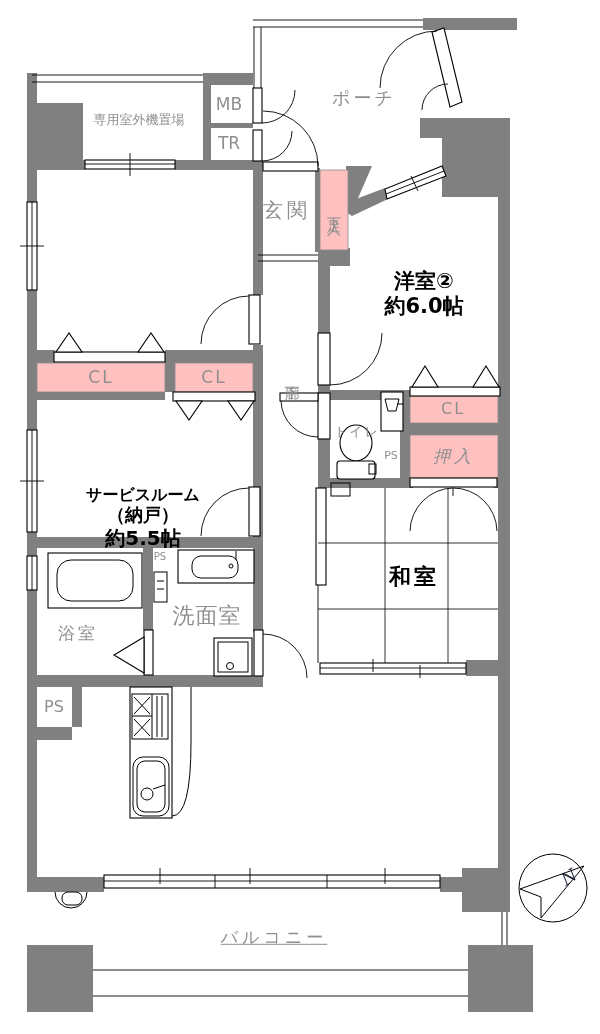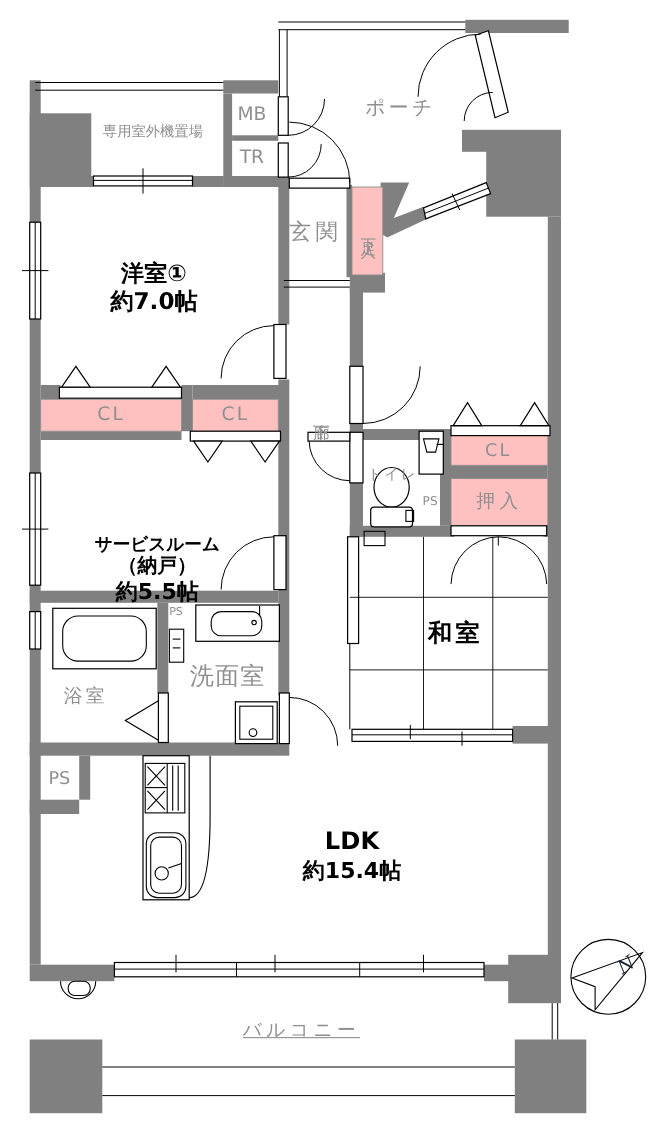--- a/index.html
+++ b/index.html
@@ -246,44 +246,40 @@
     </g>
   </svg>
 
   <div class="lbl" style="left:139px;top:120px;font-size:13px;">専用室外機置場</div>
   <div class="lbl" style="left:229px;top:104px;font-size:17px;">MB</div>
   <div class="lbl" style="left:229px;top:143px;font-size:17px;">TR</div>
   <div class="lbl" style="left:364px;top:100px;font-size:18px;letter-spacing:3px;font-family:Liberation Mono, monospace;">ポーチ</div>
   <div class="lbl" style="left:287px;top:210px;font-size:20px;letter-spacing:4px;">玄関</div>
   <div class="lbl v" style="left:334px;top:209px;font-size:14px;">下足入</div>
 
-  <div class="lbl blk" style="left:140px;top:262px;font-size:21px;">
-    <span>洋室①</span>
-    <span>約7.0帖</span>
+  <div class="lbl blk" style="left:424px;top:294px;font-size:21px;">
+    <span>洋室②</span>
+    <span>約6.0帖</span>
   </div>
 
   <div class="lbl" style="left:101px;top:377px;font-size:17px;letter-spacing:2px;">CL</div>
   <div class="lbl" style="left:214px;top:377px;font-size:17px;letter-spacing:2px;">CL</div>
   <div class="lbl v" style="left:292px;top:375px;font-size:15px;">廊下</div>
   <div class="lbl" style="left:357px;top:432px;font-size:13px;letter-spacing:2px;">トイレ</div>
   <div class="lbl" style="left:391px;top:456px;font-size:11px;">PS</div>
   <div class="lbl" style="left:453px;top:409px;font-size:16px;letter-spacing:2px;">CL</div>
-  <div class="lbl" style="left:454px;top:456px;font-size:17px;letter-spacing:4px;">押入</div>
+  <div class="lbl" style="left:454px;top:456px;font-size:17px;letter-spacing:4px;font-style:italic;">押入</div>
 
   <div class="lbl blk" style="left:143px;top:473px;font-size:18px;margin-top:44px;">
     <span style="font-size:16px;">サービスルーム</span>
     <span>（納戸）</span>
     <span style="font-size:20px;">約5.5帖</span>
   </div>
 
   <div class="lbl blk" style="left:414px;top:577px;font-size:22px;letter-spacing:3px;">和室</div>
   <div class="lbl" style="left:78px;top:633px;font-size:17px;letter-spacing:3px;">浴室</div>
   <div class="lbl" style="left:207px;top:616px;font-size:22px;letter-spacing:1px;">洗面室</div>
   <div class="lbl" style="left:160px;top:557px;font-size:10px;">PS</div>
   <div class="lbl" style="left:54px;top:707px;font-size:16px;">PS</div>
 
-  <div class="lbl blk" style="left:320px;top:778px;font-size:20px;">
-    <span style="font-size:22px;">LDK</span>
-    <span>約15.4帖</span>
-  </div>
 
   <div class="lbl" style="left:274px;top:937px;font-size:17px;letter-spacing:4px;text-decoration:underline;">バルコニー</div>
 </div>
 
 </body></html>

